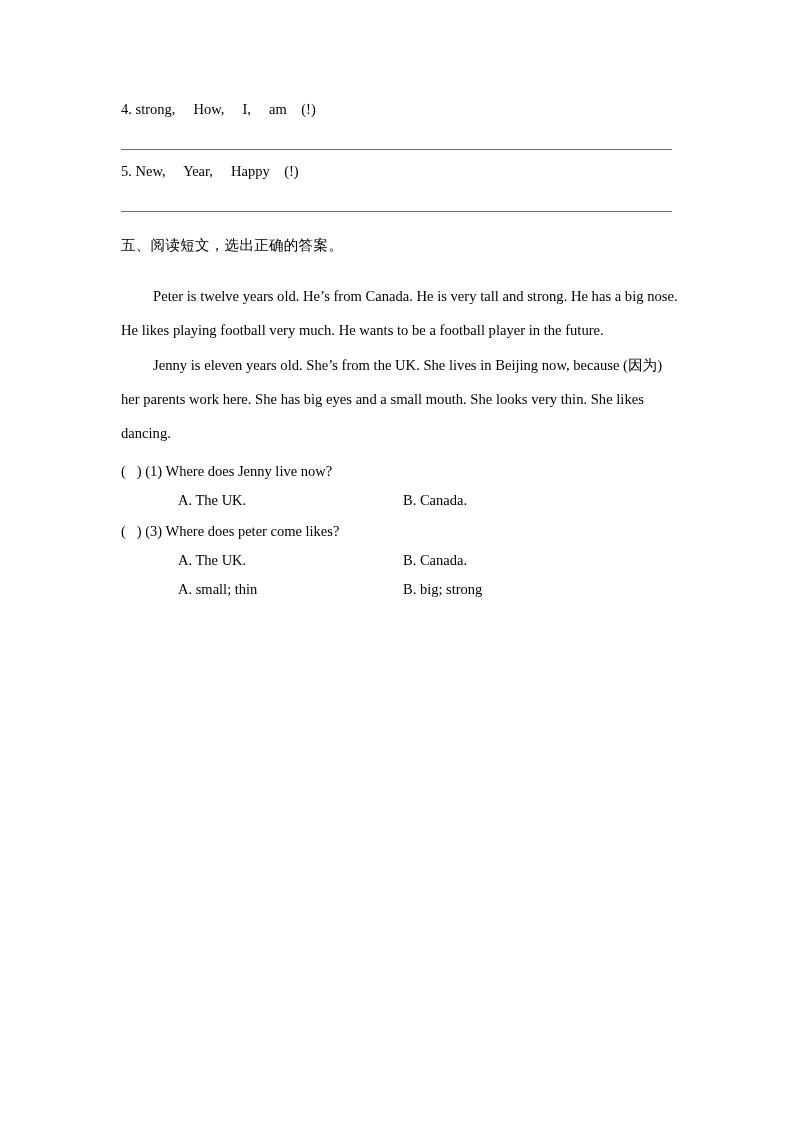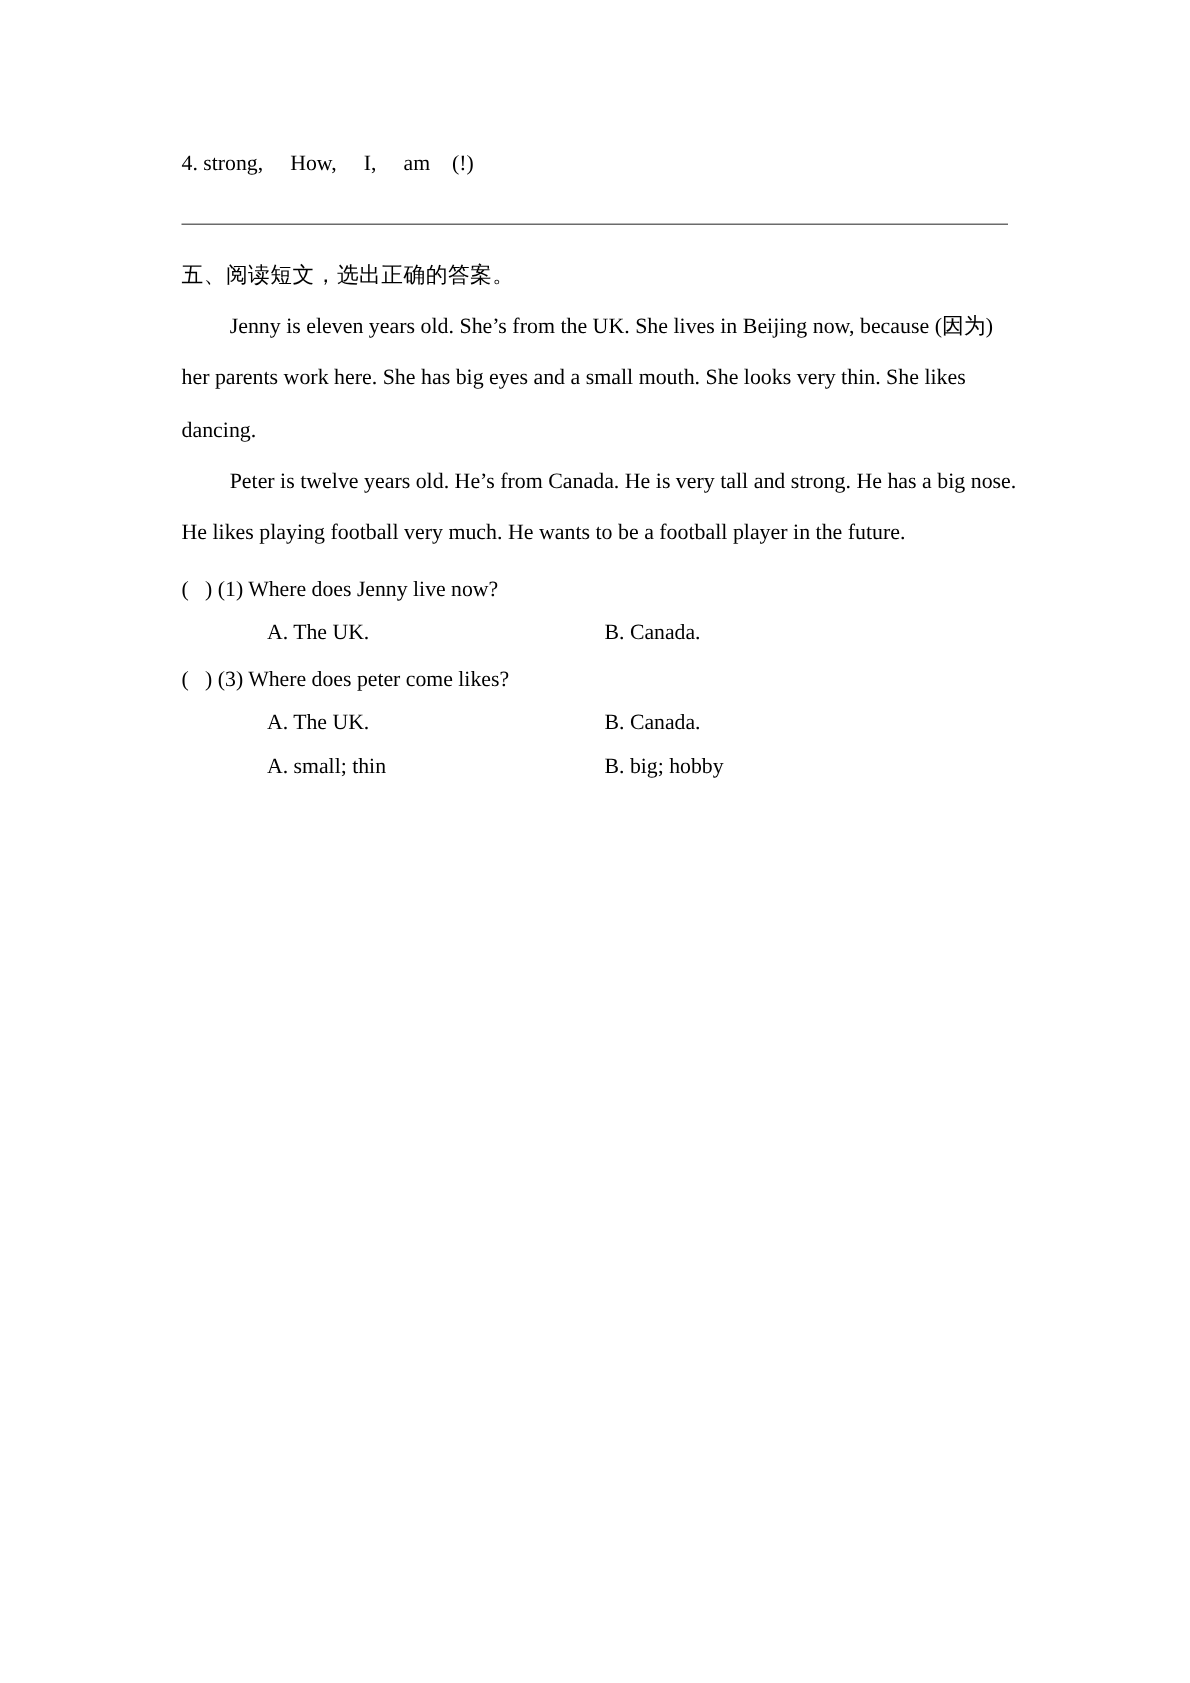--- a/index.html
+++ b/index.html
@@ -52,21 +52,21 @@
     position: absolute;
     left: 0;
     bottom: 10px;
   }
 
   
   .section-heading {
     font-family: Liberation Serif, serif;
     font-size: 14.5px;
     margin-top: 14px;
-    margin-bottom: 8px;
+    margin-bottom: 24px;
     letter-spacing: 0.3px;
   }
 
   
   .passage {
     font-size: 14.6px;
     line-height: 2.35;
     text-indent: 2.2em;
     margin: 0;
     text-align: left;
@@ -114,29 +114,33 @@
   <div class="content">
 
     <div>
 
 
       <div class="scramble-block">
         <div class="scramble-item"><span>4.</span> <span>strong,     How,     I,     am    (!)</span></div>
         <hr class="answer-rule">
       </div>
 
+      <div class="scramble-block">
+        <div class="scramble-item"><span>5.</span> <span>New,     Year,     Happy    (!)</span></div>
+        <hr class="answer-rule">
+      </div>
 
     </div>
 
     <div>
 
       <div class="section-heading">五、阅读短文，选出正确的答案。</div>
 
+      <p class="passage second">Peter is twelve years old. He’s from Canada. He is very tall and strong. He has a big nose. He likes playing football very much. He wants to be a football player in the future.</p>
       <p class="passage">Jenny is eleven years old. She’s from the UK. She lives in Beijing now, because (因为) her parents work here. She has big eyes and a small mouth. She looks very thin. She likes dancing.</p>
-      <p class="passage second">Peter is twelve years old. He’s from Canada. He is very tall and strong. He has a big nose. He likes playing football very much. He wants to be a football player in the future.</p>
 
       <div class="questions">
 
         <div>
           <div class="question-row"><span>(   ) </span><span>(1) </span><span>Where does Jenny live now?</span></div>
           <div class="options-row">
             <span class="opt-a">A. The UK.</span>
             <span class="opt-b">B. Canada.</span>
           </div>
         </div>
@@ -148,21 +152,21 @@
           <div class="question-row"><span>(   ) </span><span>(3) </span><span>Where does peter come likes?</span></div>
           <div class="options-row">
             <span class="opt-a">A. The UK.</span>
             <span class="opt-b">B. Canada.</span>
           </div>
         </div>
 
         <div>
           <div class="options-row">
             <span class="opt-a">A. small; thin</span>
-            <span class="opt-b">B. big; hobby</span>
+            <span class="opt-b">B. big; strong</span>
           </div>
         </div>
 
       </div>
     </div>
 
   </div>
 </div>
 
 </body></html>

